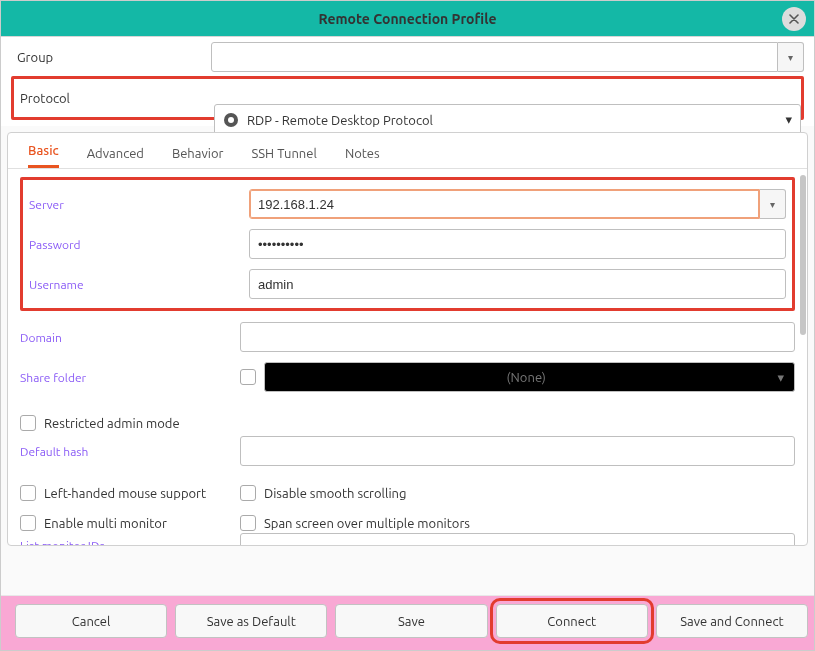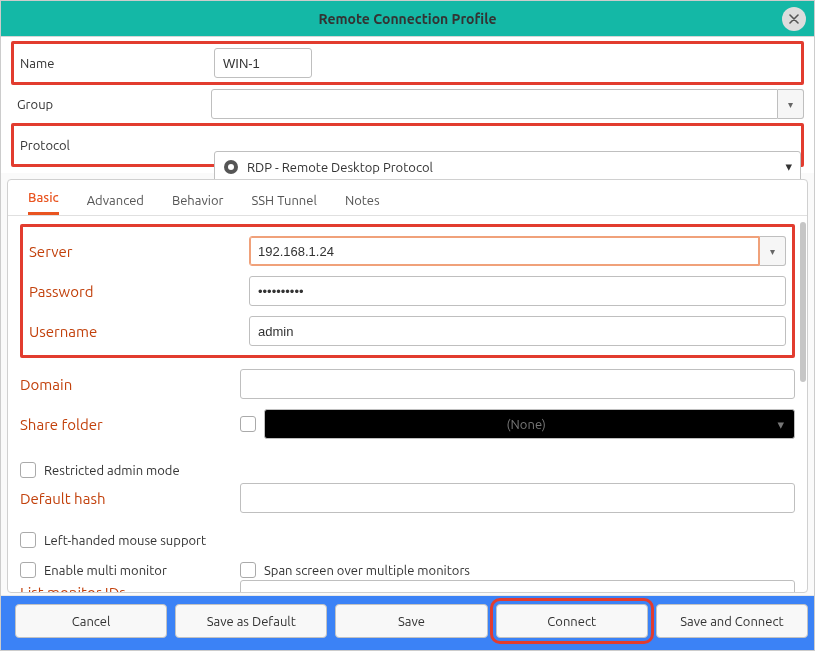--- a/index.html
+++ b/index.html
@@ -30,34 +30,34 @@
   
   .tabs-area { margin: 6px 6px 0 6px; border: 1px solid #d0d0d0; border-radius: 4px; background: #fff; height: 414px; display: flex; flex-direction: column; overflow: hidden; position: relative; }
   .tab-strip { display: flex; align-items: flex-end; gap: 28px; padding: 10px 20px 0 20px; border-bottom: 1px solid #e0e0e0; }
   .tab { font-size: 13px; color: #555; padding-bottom: 8px; cursor: pointer; }
   .tab.active { color: #e95420; border-bottom: 3px solid #e95420; font-weight: 500; }
   .tab-body { flex: 1; overflow: hidden; padding: 8px 12px 0 12px; position: relative; }
   .scrollbar { position: absolute; right: 0; top: 38px; width: 8px; height: 230px; background: transparent; }
   .scrollbar .thumb { width: 6px; height: 160px; background: #c6c6c6; border-radius: 3px; margin-left:1px; margin-top: 4px;}
 
   .form-row { display: flex; align-items: center; height: 40px; }
-  .form-row .flabel { width: 220px; font-size: 15px; color: #c2410c; }
+  .form-row .flabel { width: 220px; font-size: 12px; color: #8b5cf6; }
   .form-row .fval { flex: 1; display: flex; align-items: center; }
   .form-row .fval input.text { width: 100%; }
   .checkbox { width: 16px; height: 16px; border: 1px solid #aaa; border-radius: 3px; background: #fff; display: inline-block; margin-right: 8px; flex-shrink: 0; cursor: pointer; }
   .share-combo { flex:1; display:flex; align-items:center; border:1px solid #bfbfbf; border-radius:3px; background:#000000; height:30px; padding:0 10px; cursor:pointer; color:#777;}
   .share-combo .lbl{flex:1; text-align:center;}
 
   .chk-row { display:flex; align-items:flex-end; height:30px; }
   .chk-row .col { display:flex; align-items:center; }
   .chk-row .col.left { width:220px; }
   .chk-row .col .lbl { font-size:13px;}
 
   
-  .footer { position: absolute; bottom: 0; left: 0; right: 0; padding: 8px 6px 12px 14px; display: flex; gap: 8px; background: #3b82f6; border-top: 1px solid #e8e8e8;}
+  .footer { position: absolute; bottom: 0; left: 0; right: 0; padding: 8px 6px 12px 14px; display: flex; gap: 8px; background: #f9a8d4; border-top: 1px solid #e8e8e8;}
   .footer .btn { flex: 1; height: 34px; border: 1px solid #c2c2c2; border-radius: 4px; background: #f8f8f8; display: flex; align-items: center; justify-content: center; font-size: 13px; cursor: pointer; }
   .btn.hl-btn { outline: 3px solid #e23c2f; outline-offset: 3px; }
 
   .hl-cluster { border:3px solid #e23c2f; border-radius:2px; padding: 4px 6px; margin-bottom:6px;}
 
   .focus-input { border-color: #f0a17a !important; box-shadow: 0 0 0 1px #f0a17a inset; }
 </style>
 </head>
 <body>
 
@@ -67,28 +67,20 @@
     <div class="title">Remote Connection Profile</div>
     <div class="close-btn">
       <svg viewBox="0 0 10 10" width="10" height="10">
           <path d="M1 1 L9 9 M9 1 L1 9" stroke="#555" stroke-width="1.6" stroke-linecap="round"></path>
         </svg>
     </div>
   </div>
 
   <div class="top-fields">
 
-    <div class="hl" style="margin-bottom:3px;">
-      <div class="row">
-        <div class="row-label">Name</div>
-        <div style="width:98px;">
-          <input class="text" type="text" value="WIN-1" style="">
-        </div>
-      </div>
-    </div>
 
     <div style="position:absolute; top:47px; left:215px; right:13px; height:30px; border:1px solid #cfcfcf; border-radius:3px; z-index:-1; background:#fff;"></div>
 
     <div class="row" style="height:32px;">
       <div class="row-label">Group</div>
       <div class="row-input-wrap">
         <div class="split-field">
           <input class="text" type="text" value="" style="">
           <div class="split-chev-btn">
             <span class="split-chev">▾</span>
@@ -181,20 +173,24 @@
         <div class="fval">
             <input class="text" type="text" value="" style="">
           </div>
       </div>
 
       <div class="chk-row">
         <div class="col left">
           <span class="checkbox"></span>
           <span class="lbl">Left-handed mouse support</span>
         </div>
+        <div class="col">
+          <span class="checkbox"></span>
+          <span class="lbl">Disable smooth scrolling</span>
+        </div>
       </div>
 
       <div class="chk-row">
         <div class="col left">
           <span class="checkbox"></span>
           <span class="lbl">Enable multi monitor</span>
         </div>
         <div class="col">
           <span class="checkbox"></span>
           <span class="lbl">Span screen over multiple monitors</span>

